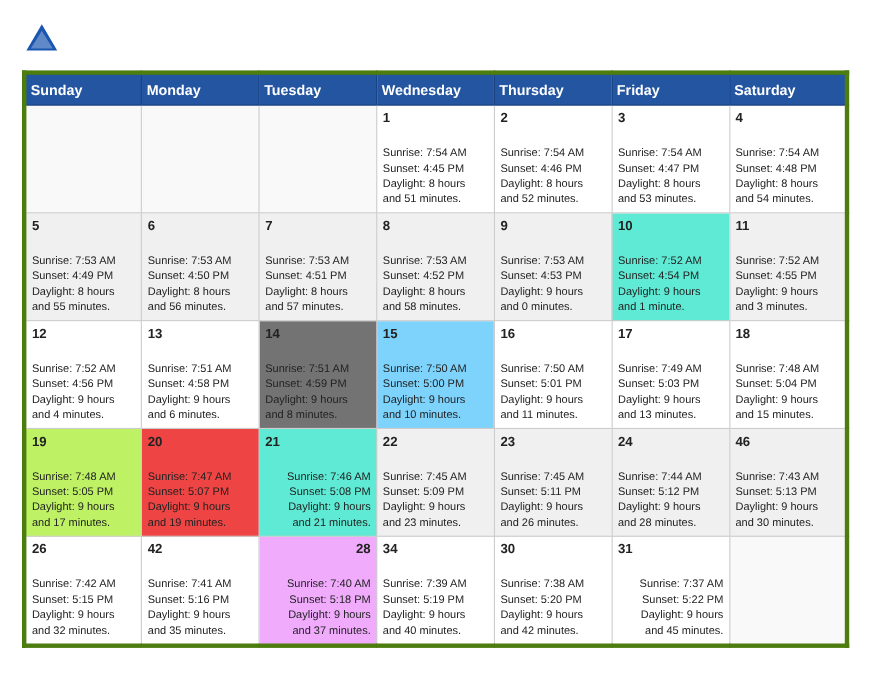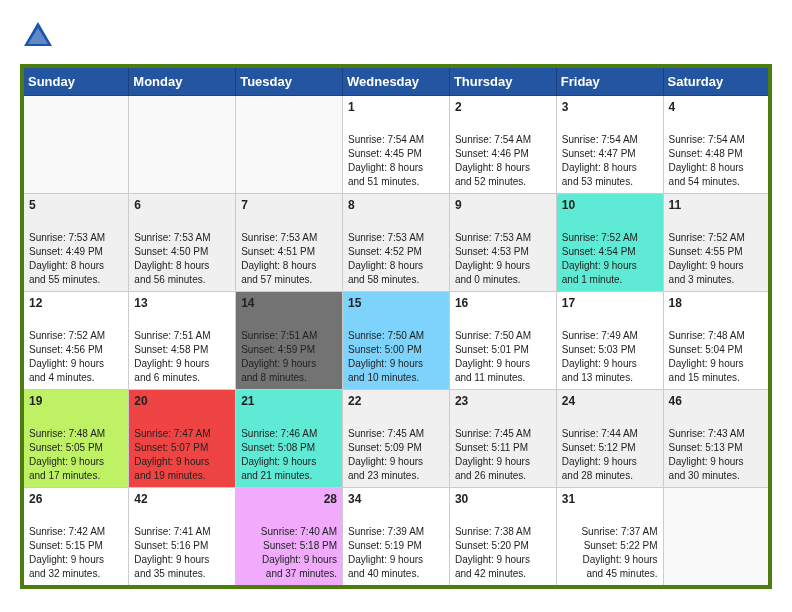--- a/index.html
+++ b/index.html
@@ -287,21 +287,21 @@
           </td>
           <td style="background: #ef4444;">
             <span class="day-number">20</span>
             <div class="day-info" style="white-space: pre-line;">Sunrise: 7:47 AM
 Sunset: 5:07 PM
 Daylight: 9 hours
 and 19 minutes.</div>
           </td>
           <td style="background: #5eead4;">
             <span class="day-number">21</span>
-            <div class="day-info" style="white-space: pre-line;">Sunrise: 7:46 AM
+            <div class="day-info" style="white-space: pre-line; text-align: right;">Sunrise: 7:46 AM
 Sunset: 5:08 PM
 Daylight: 9 hours
 and 21 minutes.</div>
           </td>
           <td style="background: rgb(240, 240, 240);">
             <span class="day-number">22</span>
             <div class="day-info" style="white-space: pre-line;">Sunrise: 7:45 AM
 Sunset: 5:09 PM
 Daylight: 9 hours
 and 23 minutes.</div>

